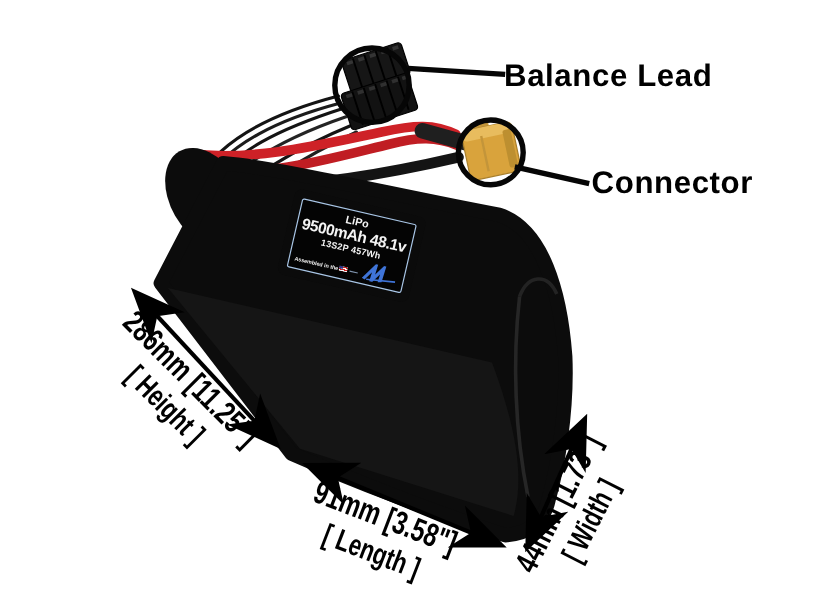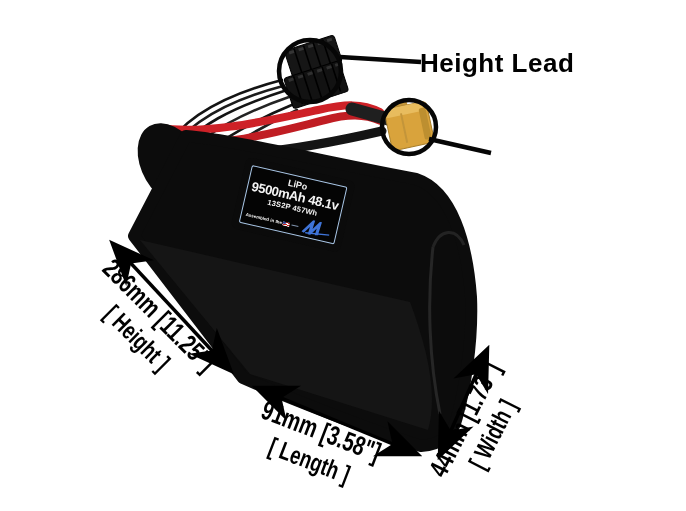--- a/index.html
+++ b/index.html
@@ -157,21 +157,22 @@
         <svg width="32" height="15" viewBox="0 0 32 15">
           <g transform="skewX(-18)" stroke="#3f74d8" stroke-width="3" fill="none" stroke-linejoin="miter">
             <path d="M8,14 L12,2 L15,14 L19,2 L22,14"></path>
           </g>
           <path d="M6,14 L30,11" stroke="#3f74d8" stroke-width="1.4" fill="none"></path>
         </svg>
       </span>
     </div>
   </div>
 
-  <div class="callout balance">Height Lead</div>
+  <div class="callout balance">Balance Lead</div>
+  <div class="callout connector">Connector</div>
 
   <div class="dim height">
     <div class="dv"><span class="cx">286mm [11.25"]</span></div>
     <div class="da"><span class="cx">[ Height ]</span></div>
   </div>
   <div class="dim length">
     <div class="dv"><span class="cx">91mm [3.58"]</span></div>
     <div class="da"><span class="cx">[ Length ]</span></div>
   </div>
   <div class="dim width">

